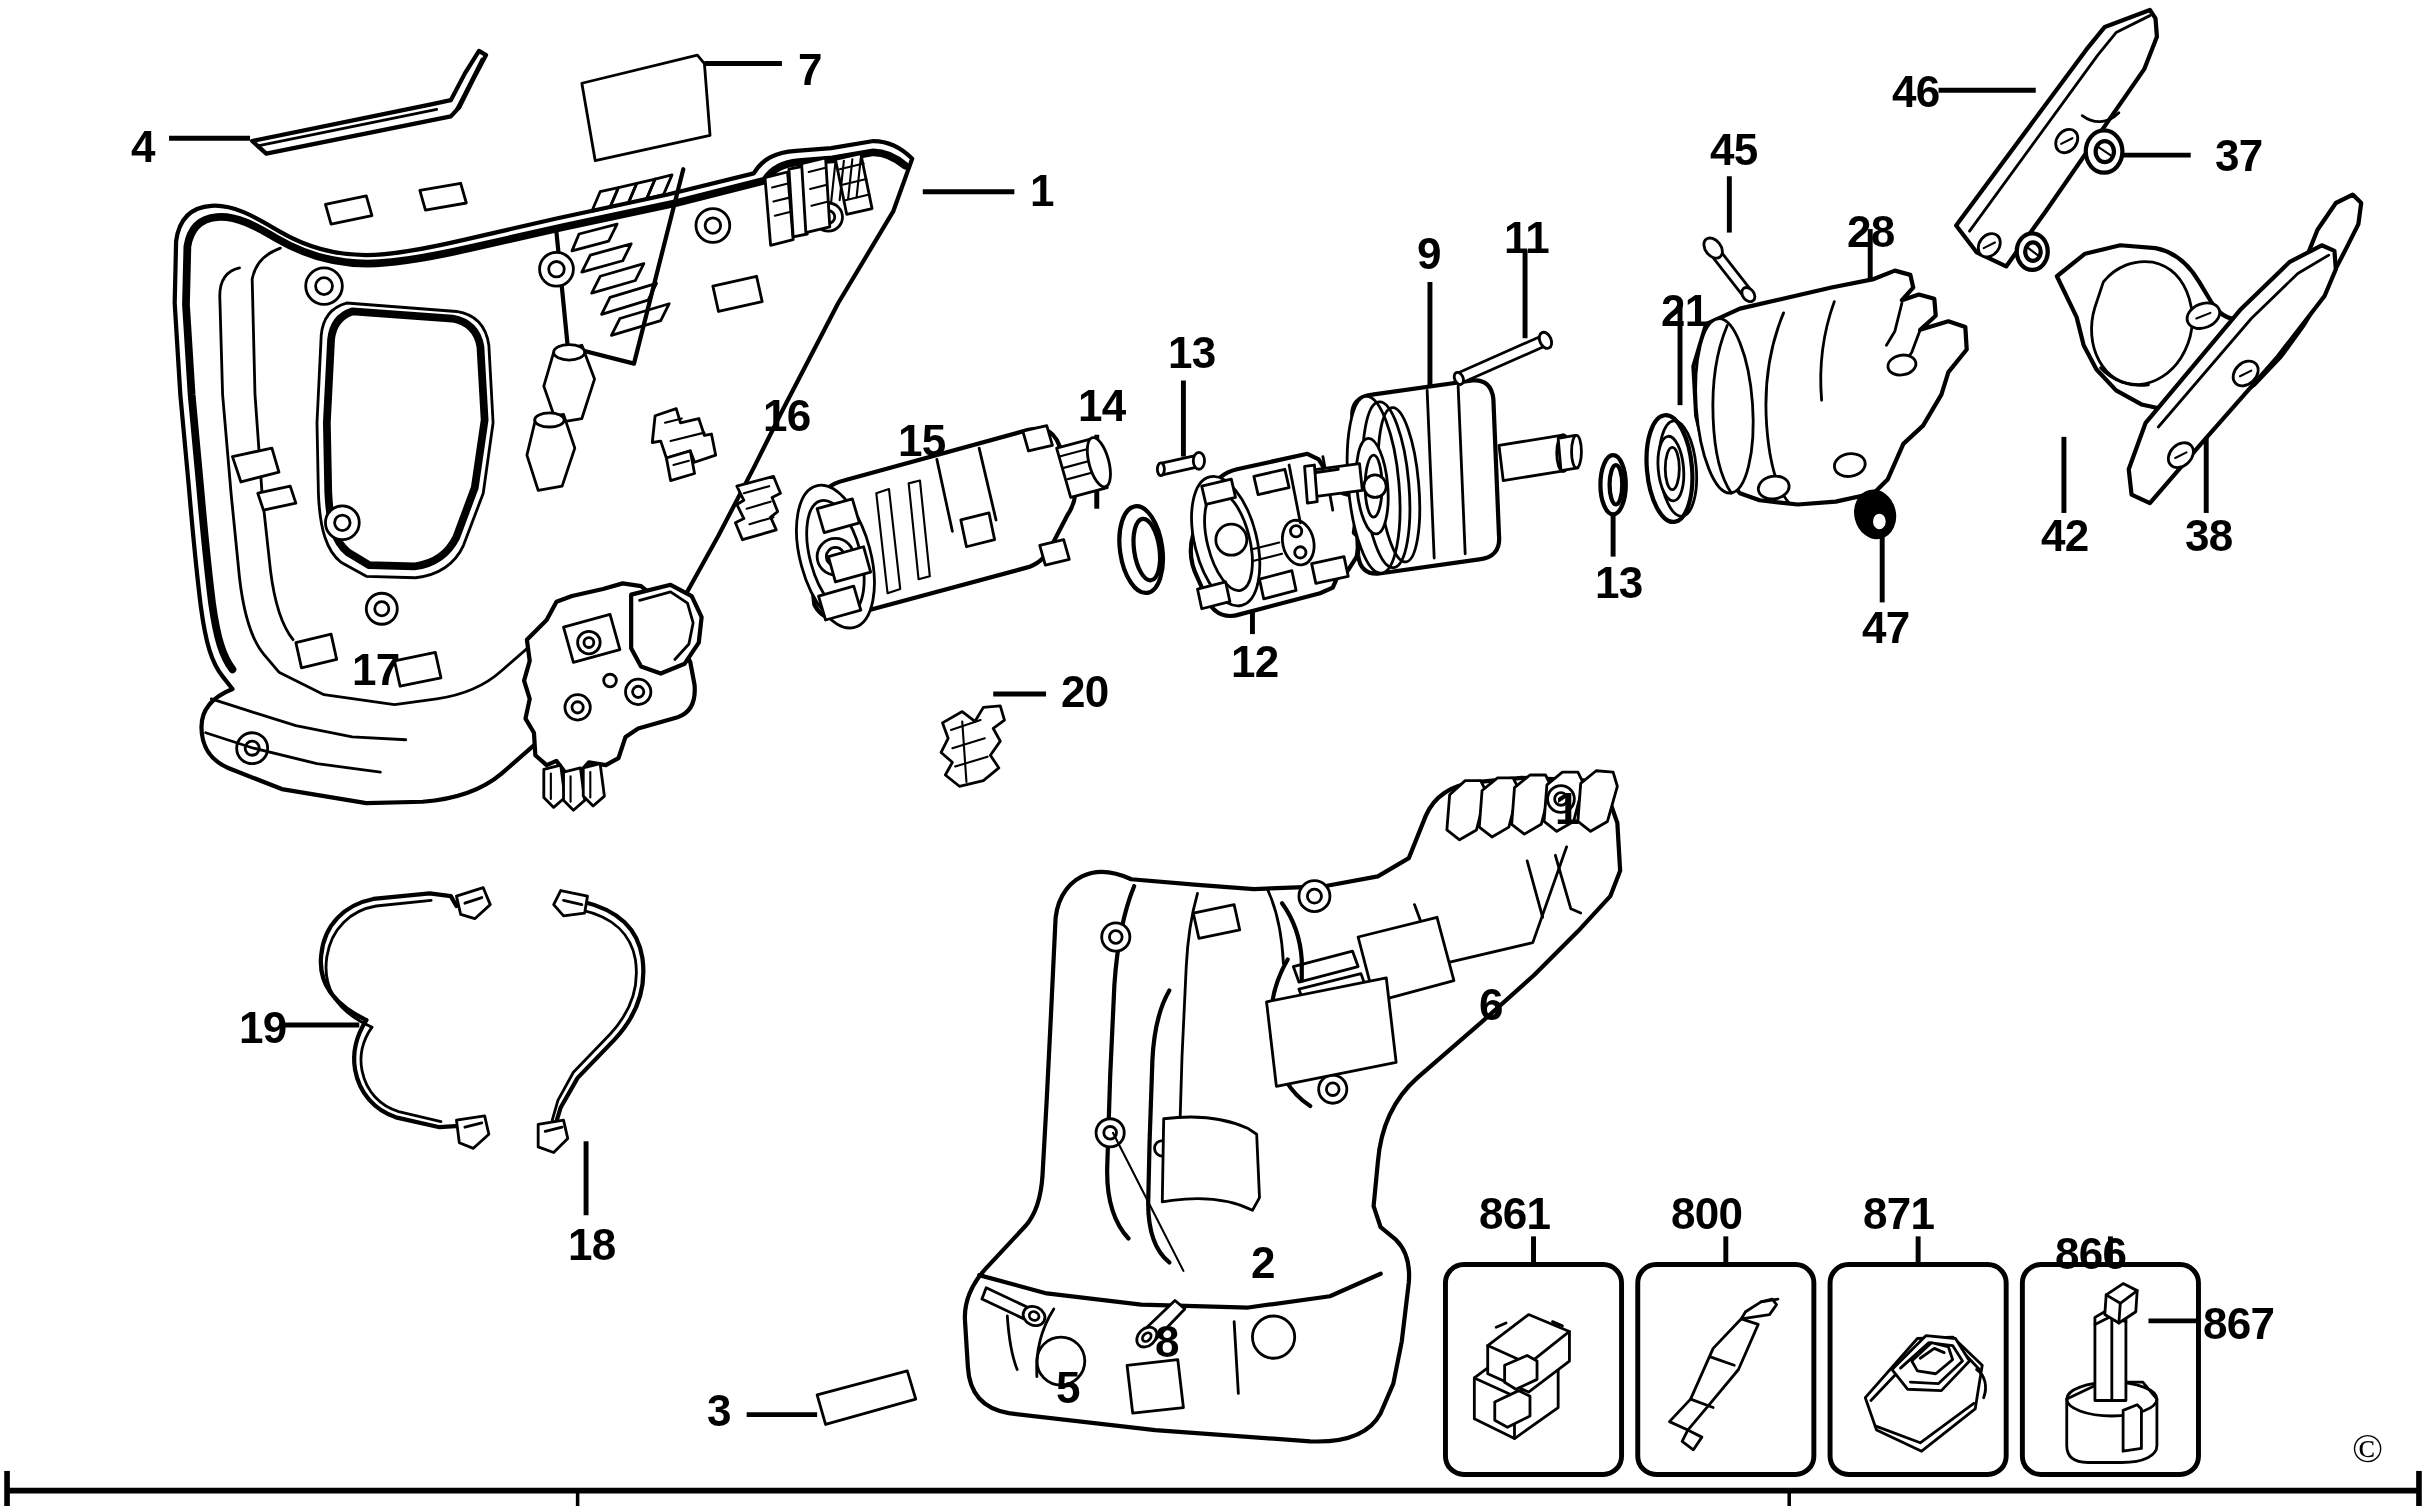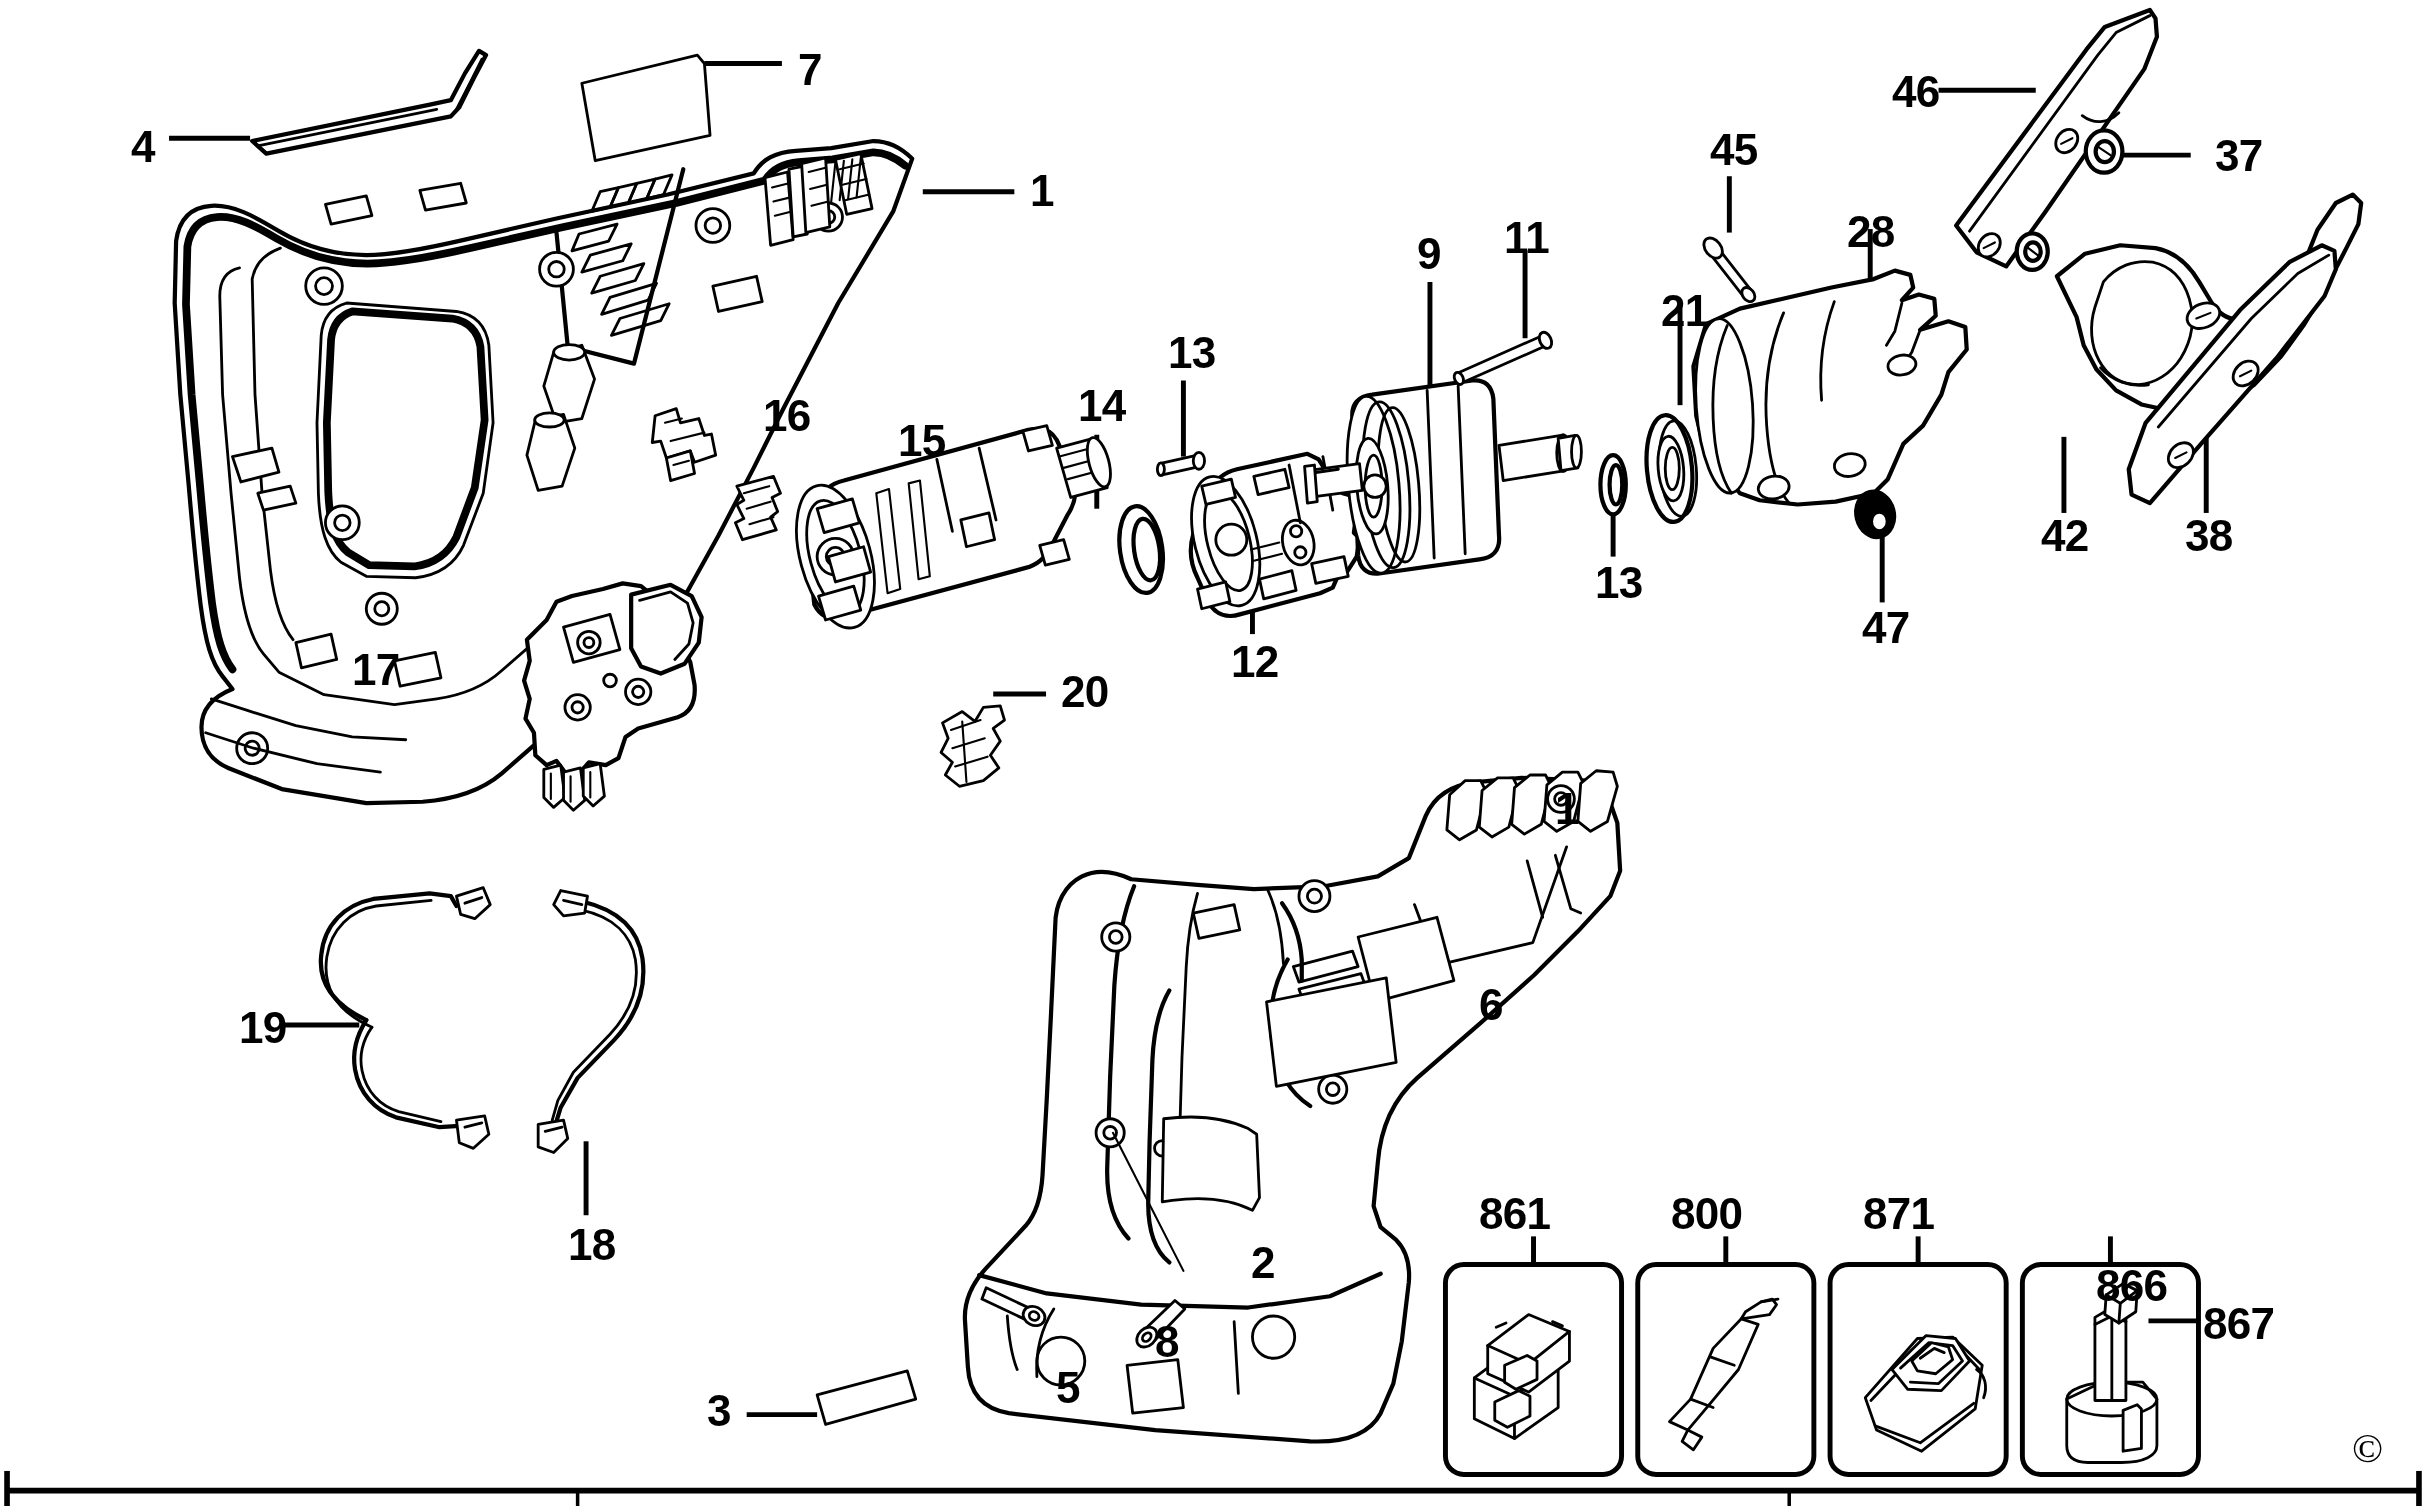--- a/index.html
+++ b/index.html
@@ -712,19 +712,19 @@
 <div class="lbl" style="left:1555px;top:787px;">1</div>
 <div class="lbl" style="left:1479px;top:983px;">6</div>
 <div class="lbl" style="left:1251px;top:1241px;">2</div>
 <div class="lbl" style="left:1155px;top:1320px;">8</div>
 <div class="lbl" style="left:1056px;top:1366px;">5</div>
 <div class="lbl" style="left:707px;top:1389px;">3</div>
 
 <div class="lbl" style="left:1479px;top:1192px;">861</div>
 <div class="lbl" style="left:1671px;top:1192px;">800</div>
 <div class="lbl" style="left:1863px;top:1192px;">871</div>
-<div class="lbl" style="left:2055px;top:1264px;margin-left:41px;">866</div>
+<div class="lbl" style="left:2055px;top:1232px;">866</div>
 <div class="lbl" style="left:2203px;top:1302px;">867</div>
 
 <div class="copy" style="left:2352px;top:1428px;">©</div>
 
 </div>
 
 
 </body></html>

